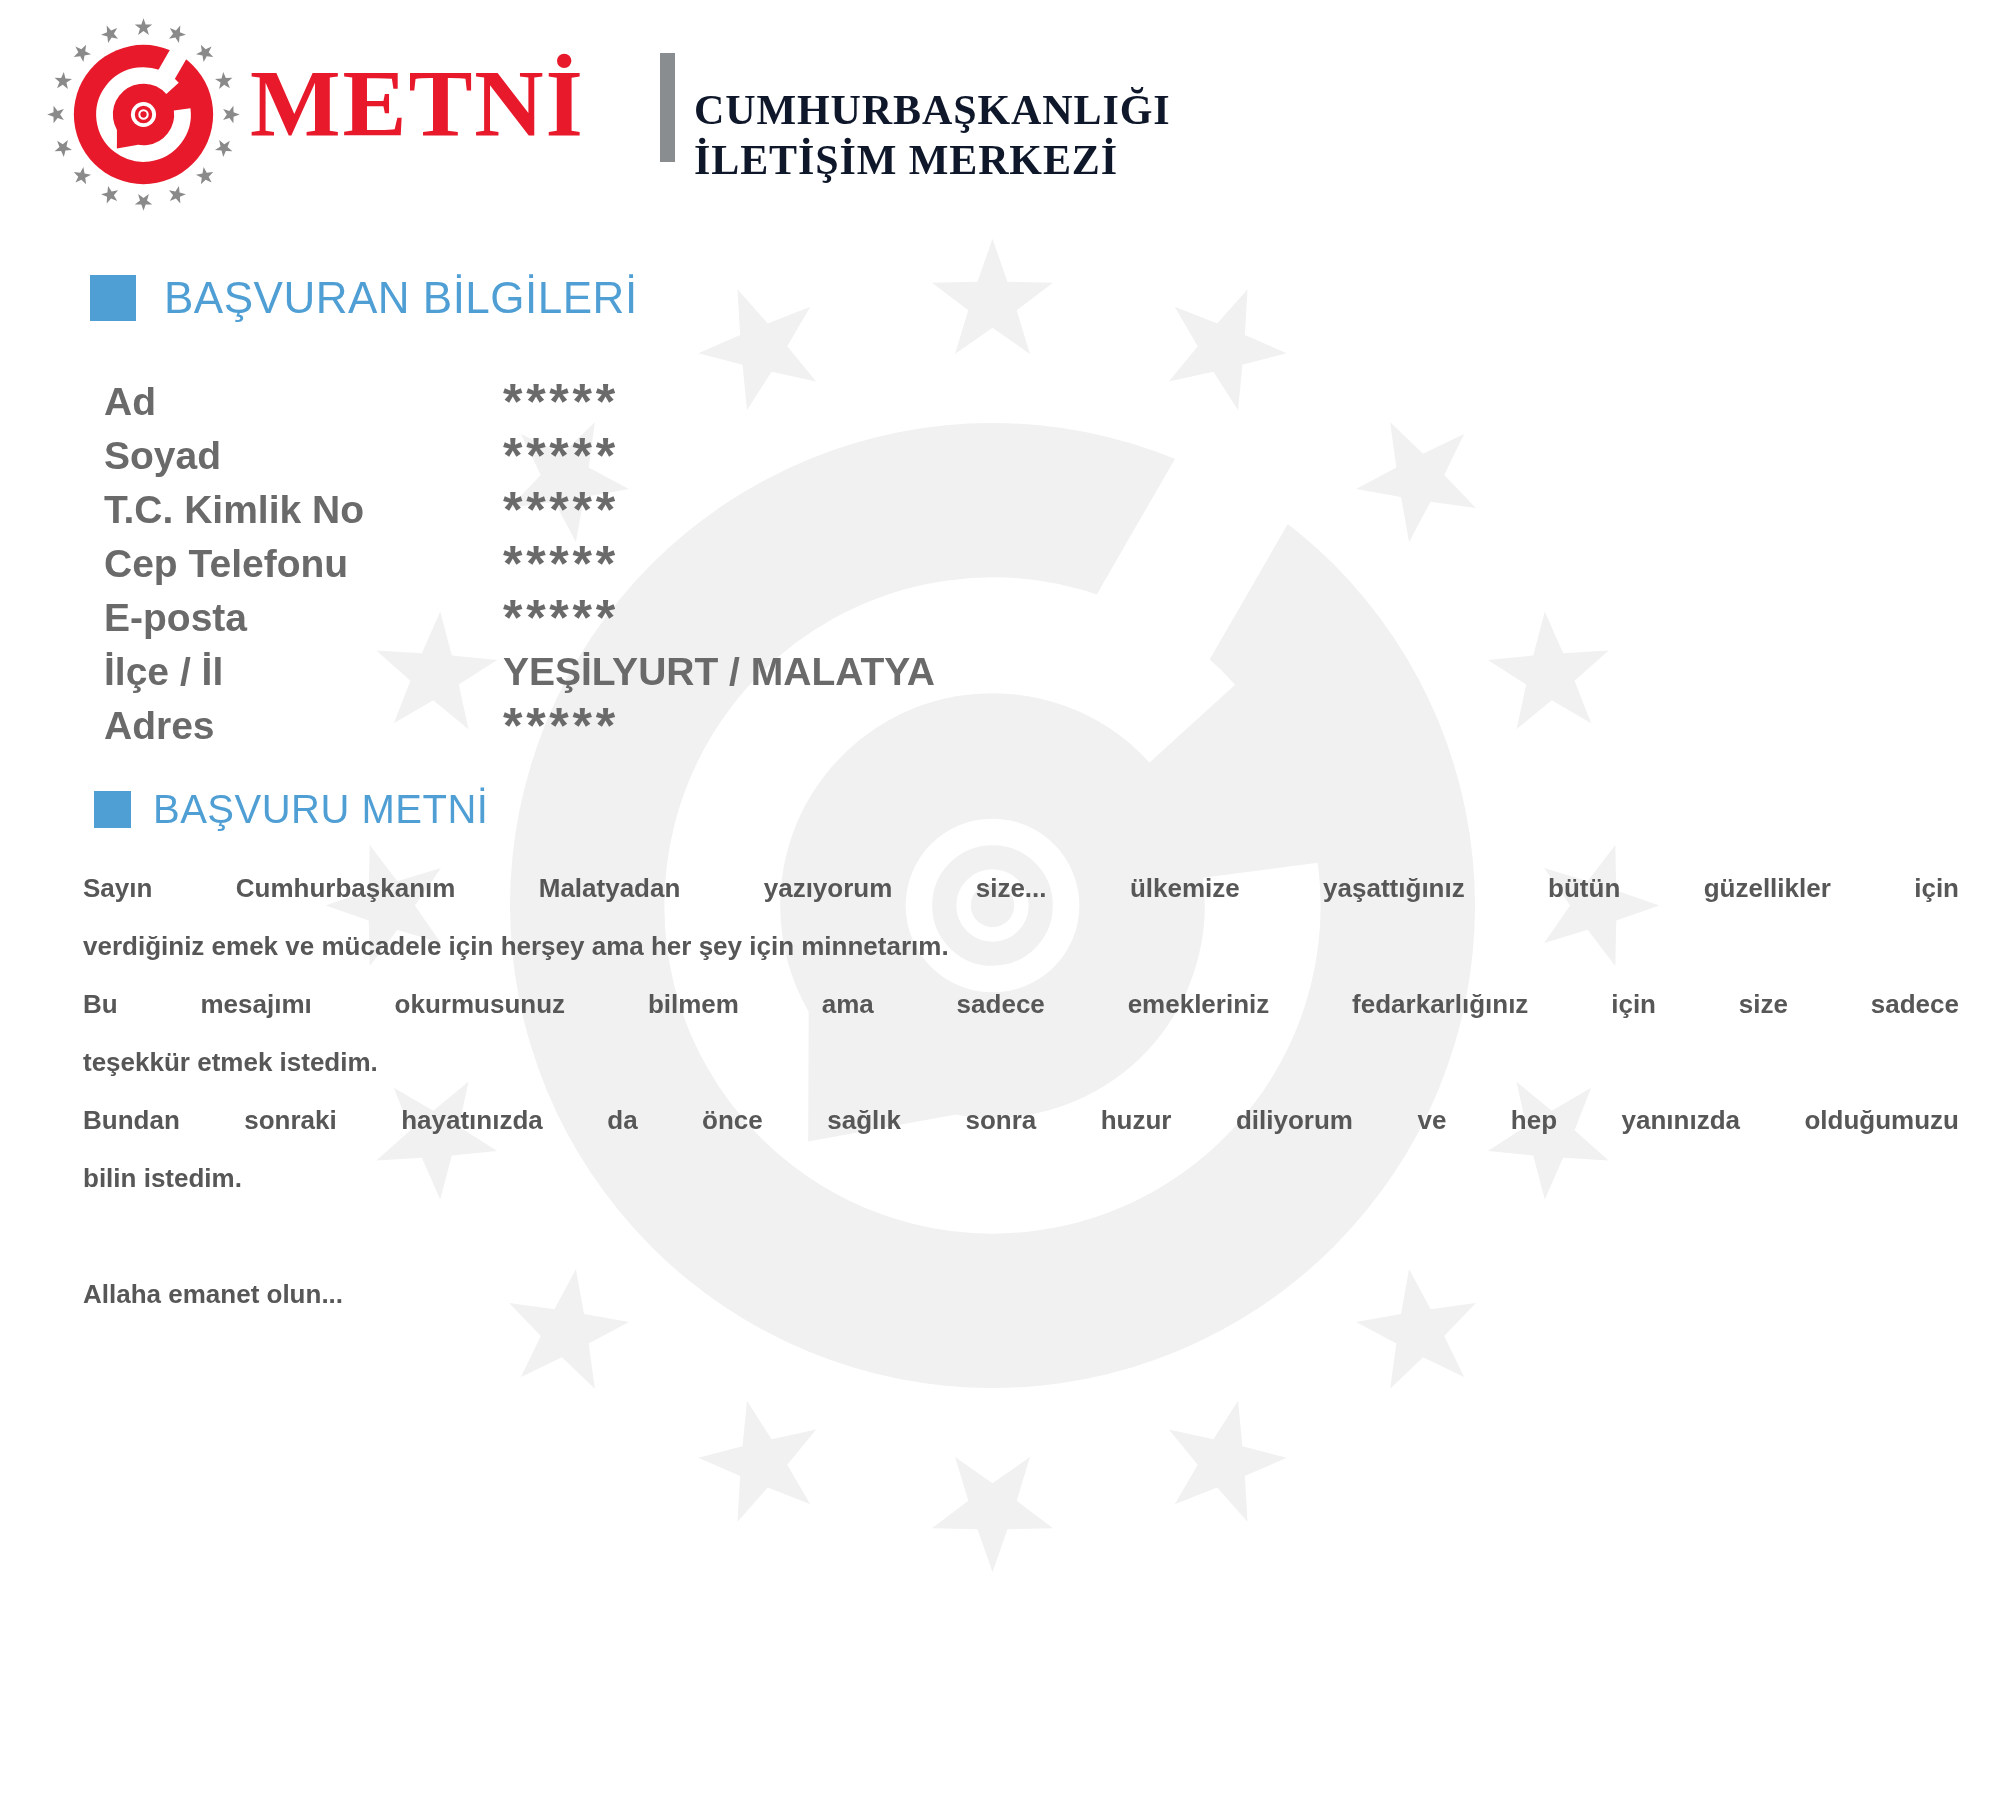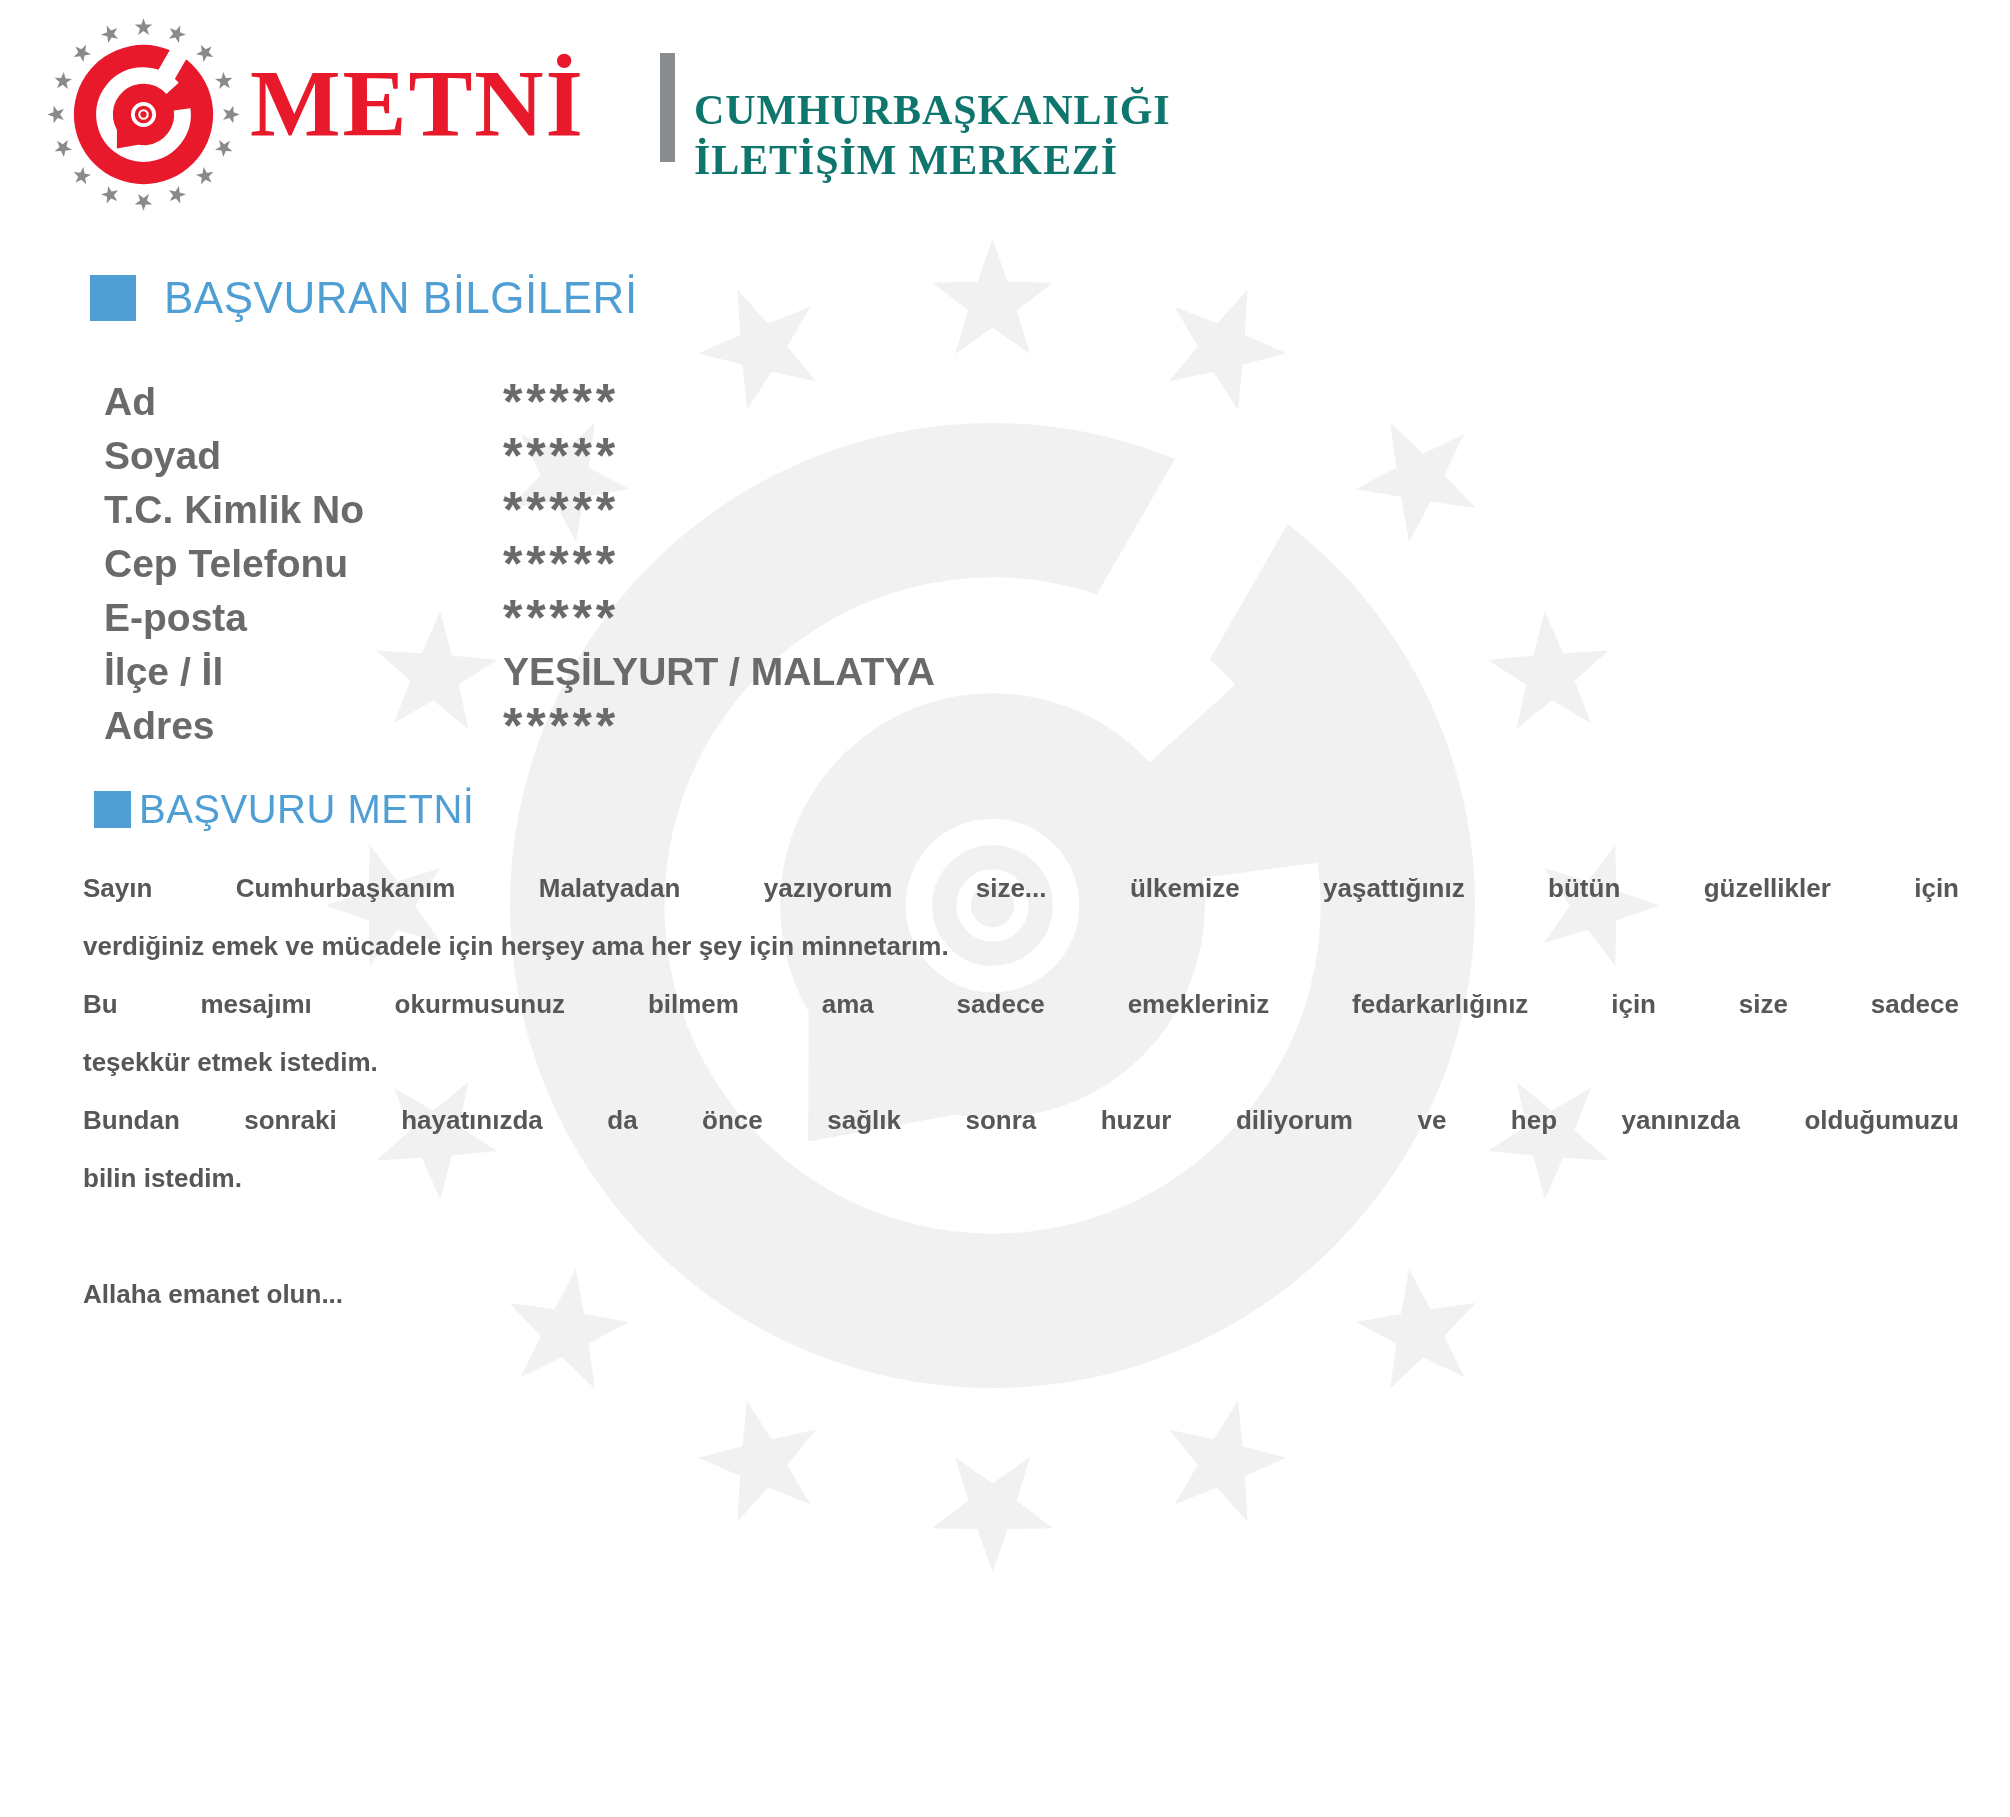--- a/index.html
+++ b/index.html
@@ -27,21 +27,21 @@
     font-family:"Liberation Serif", serif;
     font-weight:700;font-size:42px;line-height:50px;letter-spacing:0.9px;
   }
 
   
   .sec{position:absolute;display:flex;align-items:center;padding-left:8px;}
   .sec-square{display:inline-block;flex:0 0 auto;}
   .sec1{left:82px;top:273px;gap:28px;}
   .sec1 .sec-square{width:46px;height:46px;}
   .sec1 .sec-title{font-size:44px;}
-  .sec2{left:86px;top:787px;gap:8px;align-items:center;}
+  .sec2{left:86px;top:787px;gap:22px;align-items:center;}
   .sec2 .sec-square{width:37px;height:37px;}
   .sec2 .sec-title{font-size:40px;}
   .sec-title{font-weight:400;letter-spacing:0.5px;white-space:nowrap;}
 
   
   .fields{position:absolute;left:91px;top:375px;width:1299px;}
   .frow{display:flex;height:54px;line-height:54px;}
   .flabel{width:399px;flex:0 0 auto;font-size:39px;font-weight:700;margin-left:13px;}
   .fvalue{font-size:39px;font-weight:700;white-space:nowrap;}
   .fvalue.masked{font-size:50px;letter-spacing:3.7px;}
@@ -100,21 +100,21 @@
 
   <div class="content">
 
     <div>
       <svg class="logo-svg" viewBox="-40 -40 280 280" width="195" height="195">
         <use href="#cimer-mark" id="hdr-mark" style="color: rgb(232, 25, 43);"></use>
         <use href="#cimer-stars" id="hdr-stars" style="color: rgb(138, 138, 138);"></use>
       </svg>
       <div class="brand" style="color: rgb(232, 25, 43);">METNİ</div>
       <div class="vbar" style="background: rgb(138, 141, 144);"></div>
-      <div class="org" style="color: #0f766e;">
+      <div class="org" style="color: #0f172a;">
         <div>CUMHURBAŞKANLIĞI</div>
         <div>İLETİŞİM MERKEZİ</div>
       </div>
     </div>
 
     <div class="sec sec1">
       <span class="sec-square" style="background: rgb(79, 159, 213);"></span>
       <span class="sec-title" style="color: rgb(79, 159, 213);">BAŞVURAN BİLGİLERİ</span>
     </div>
 

